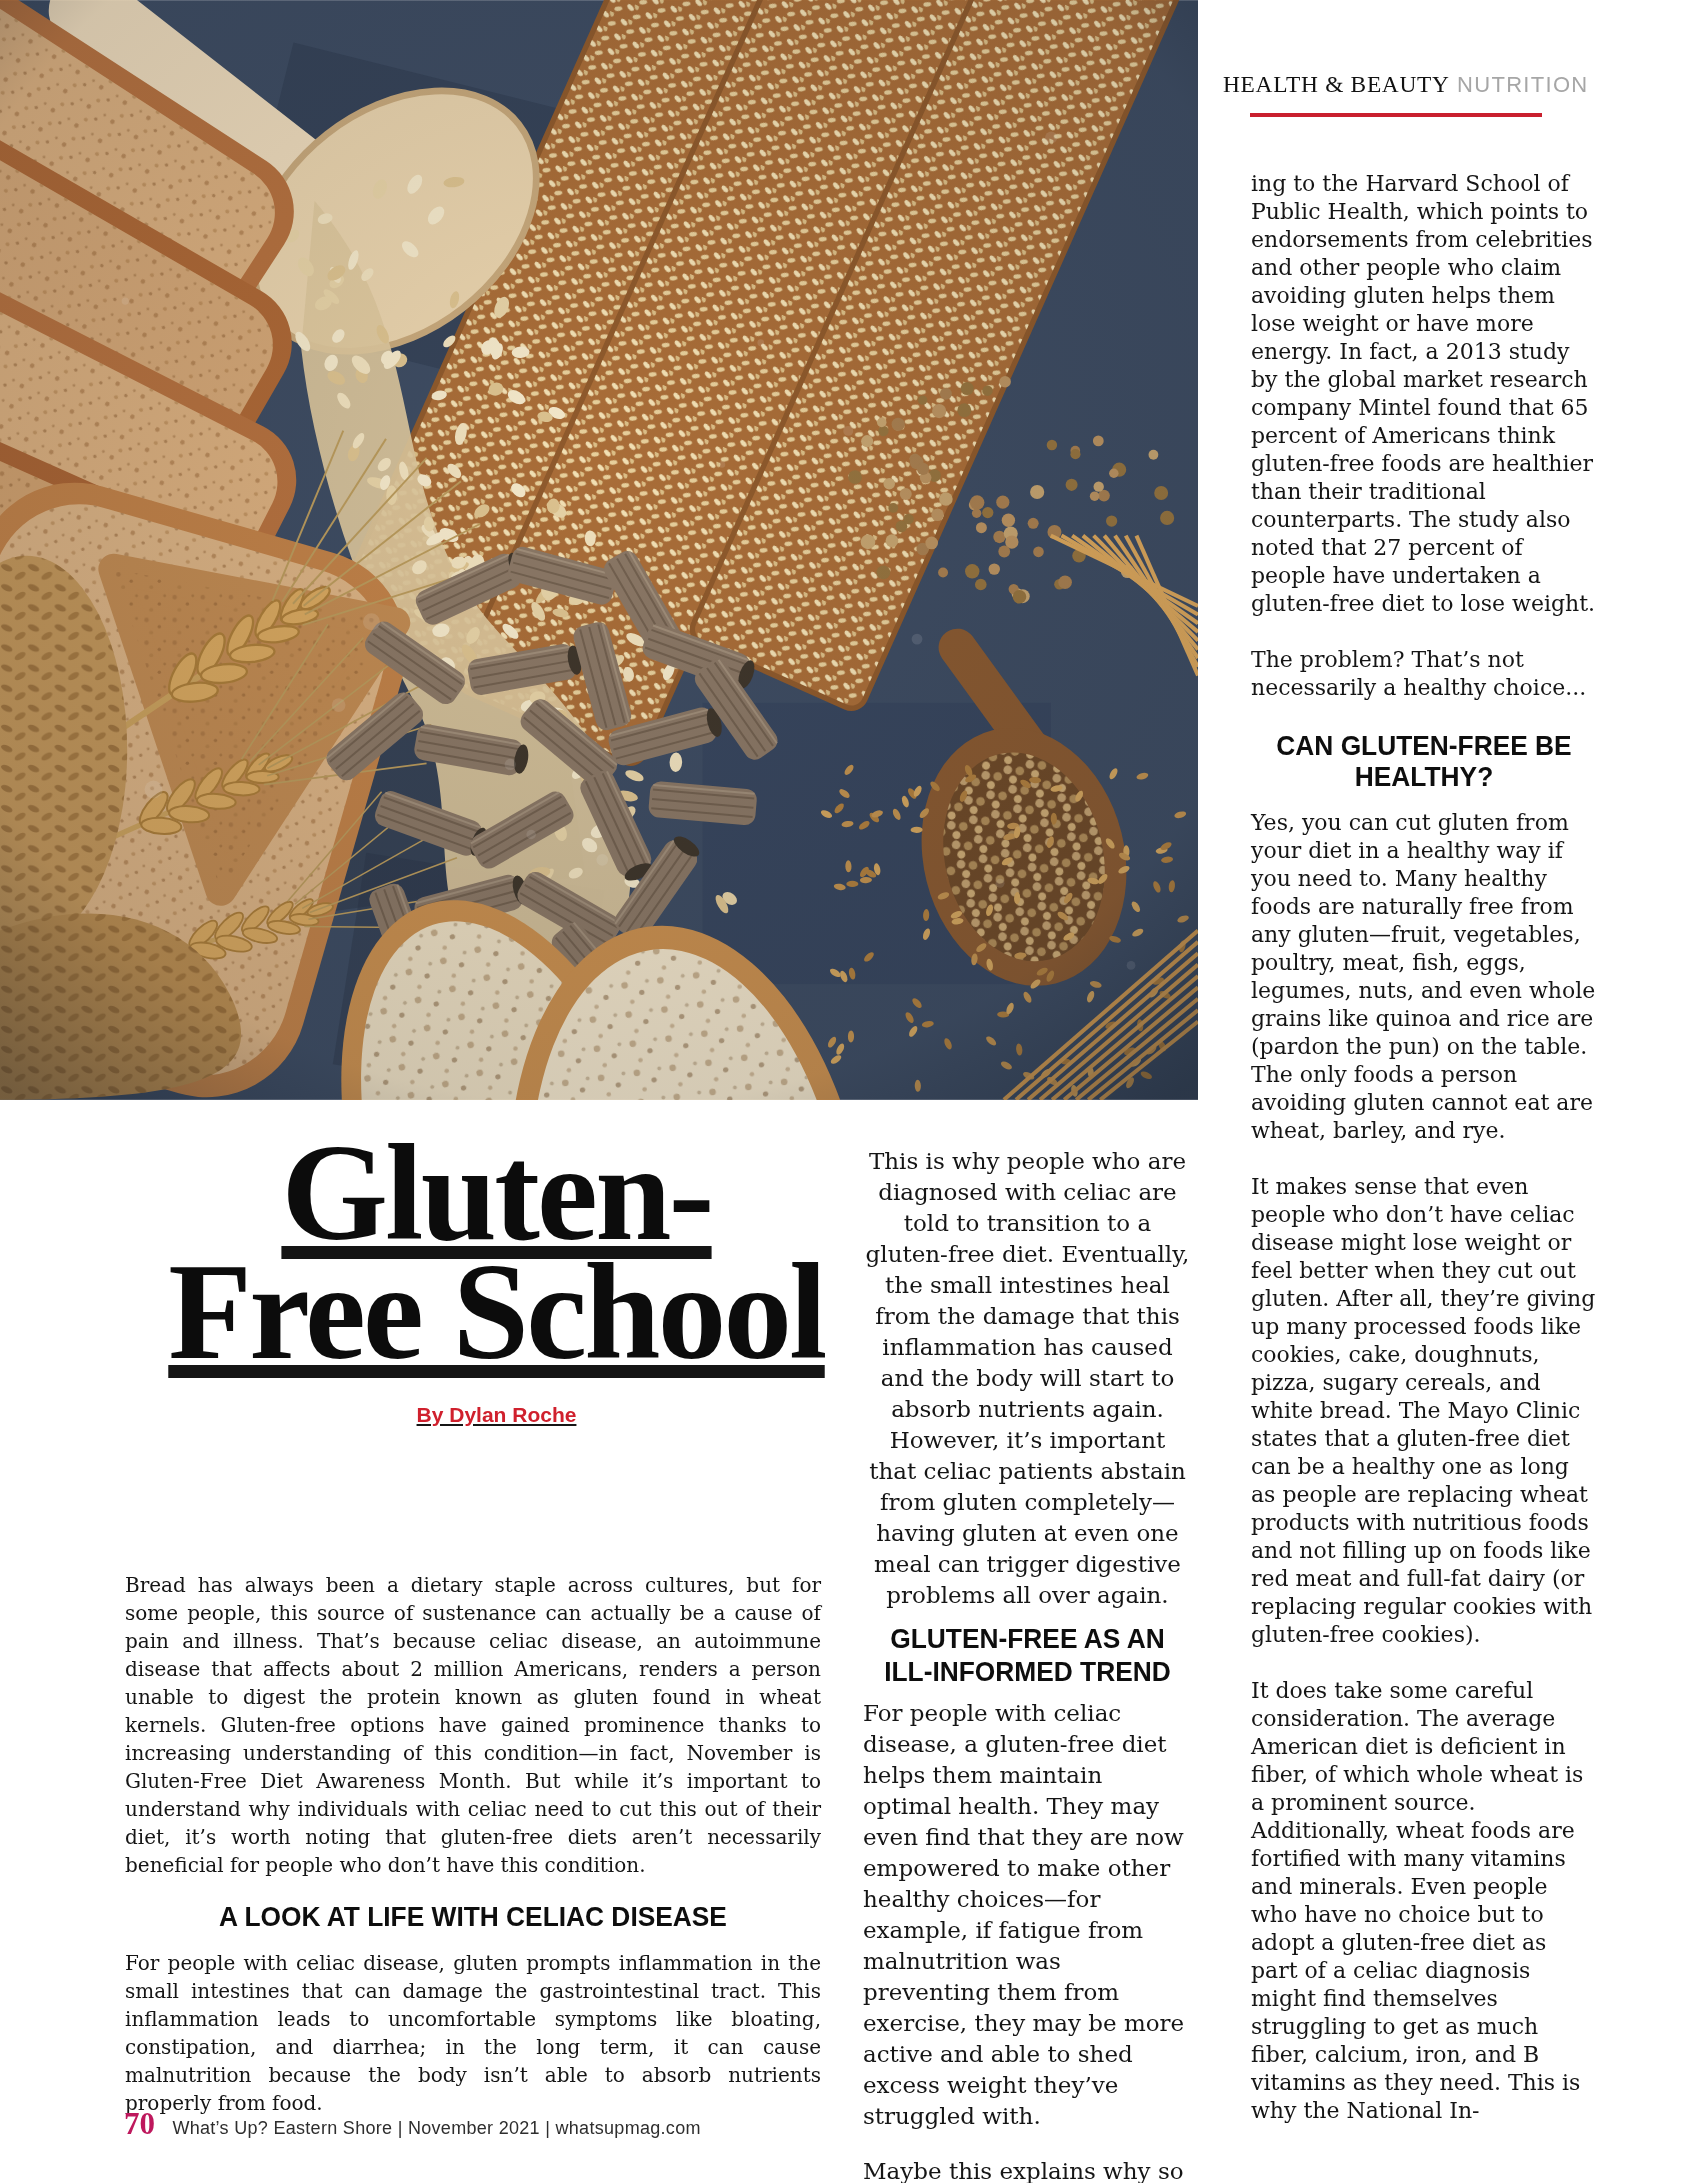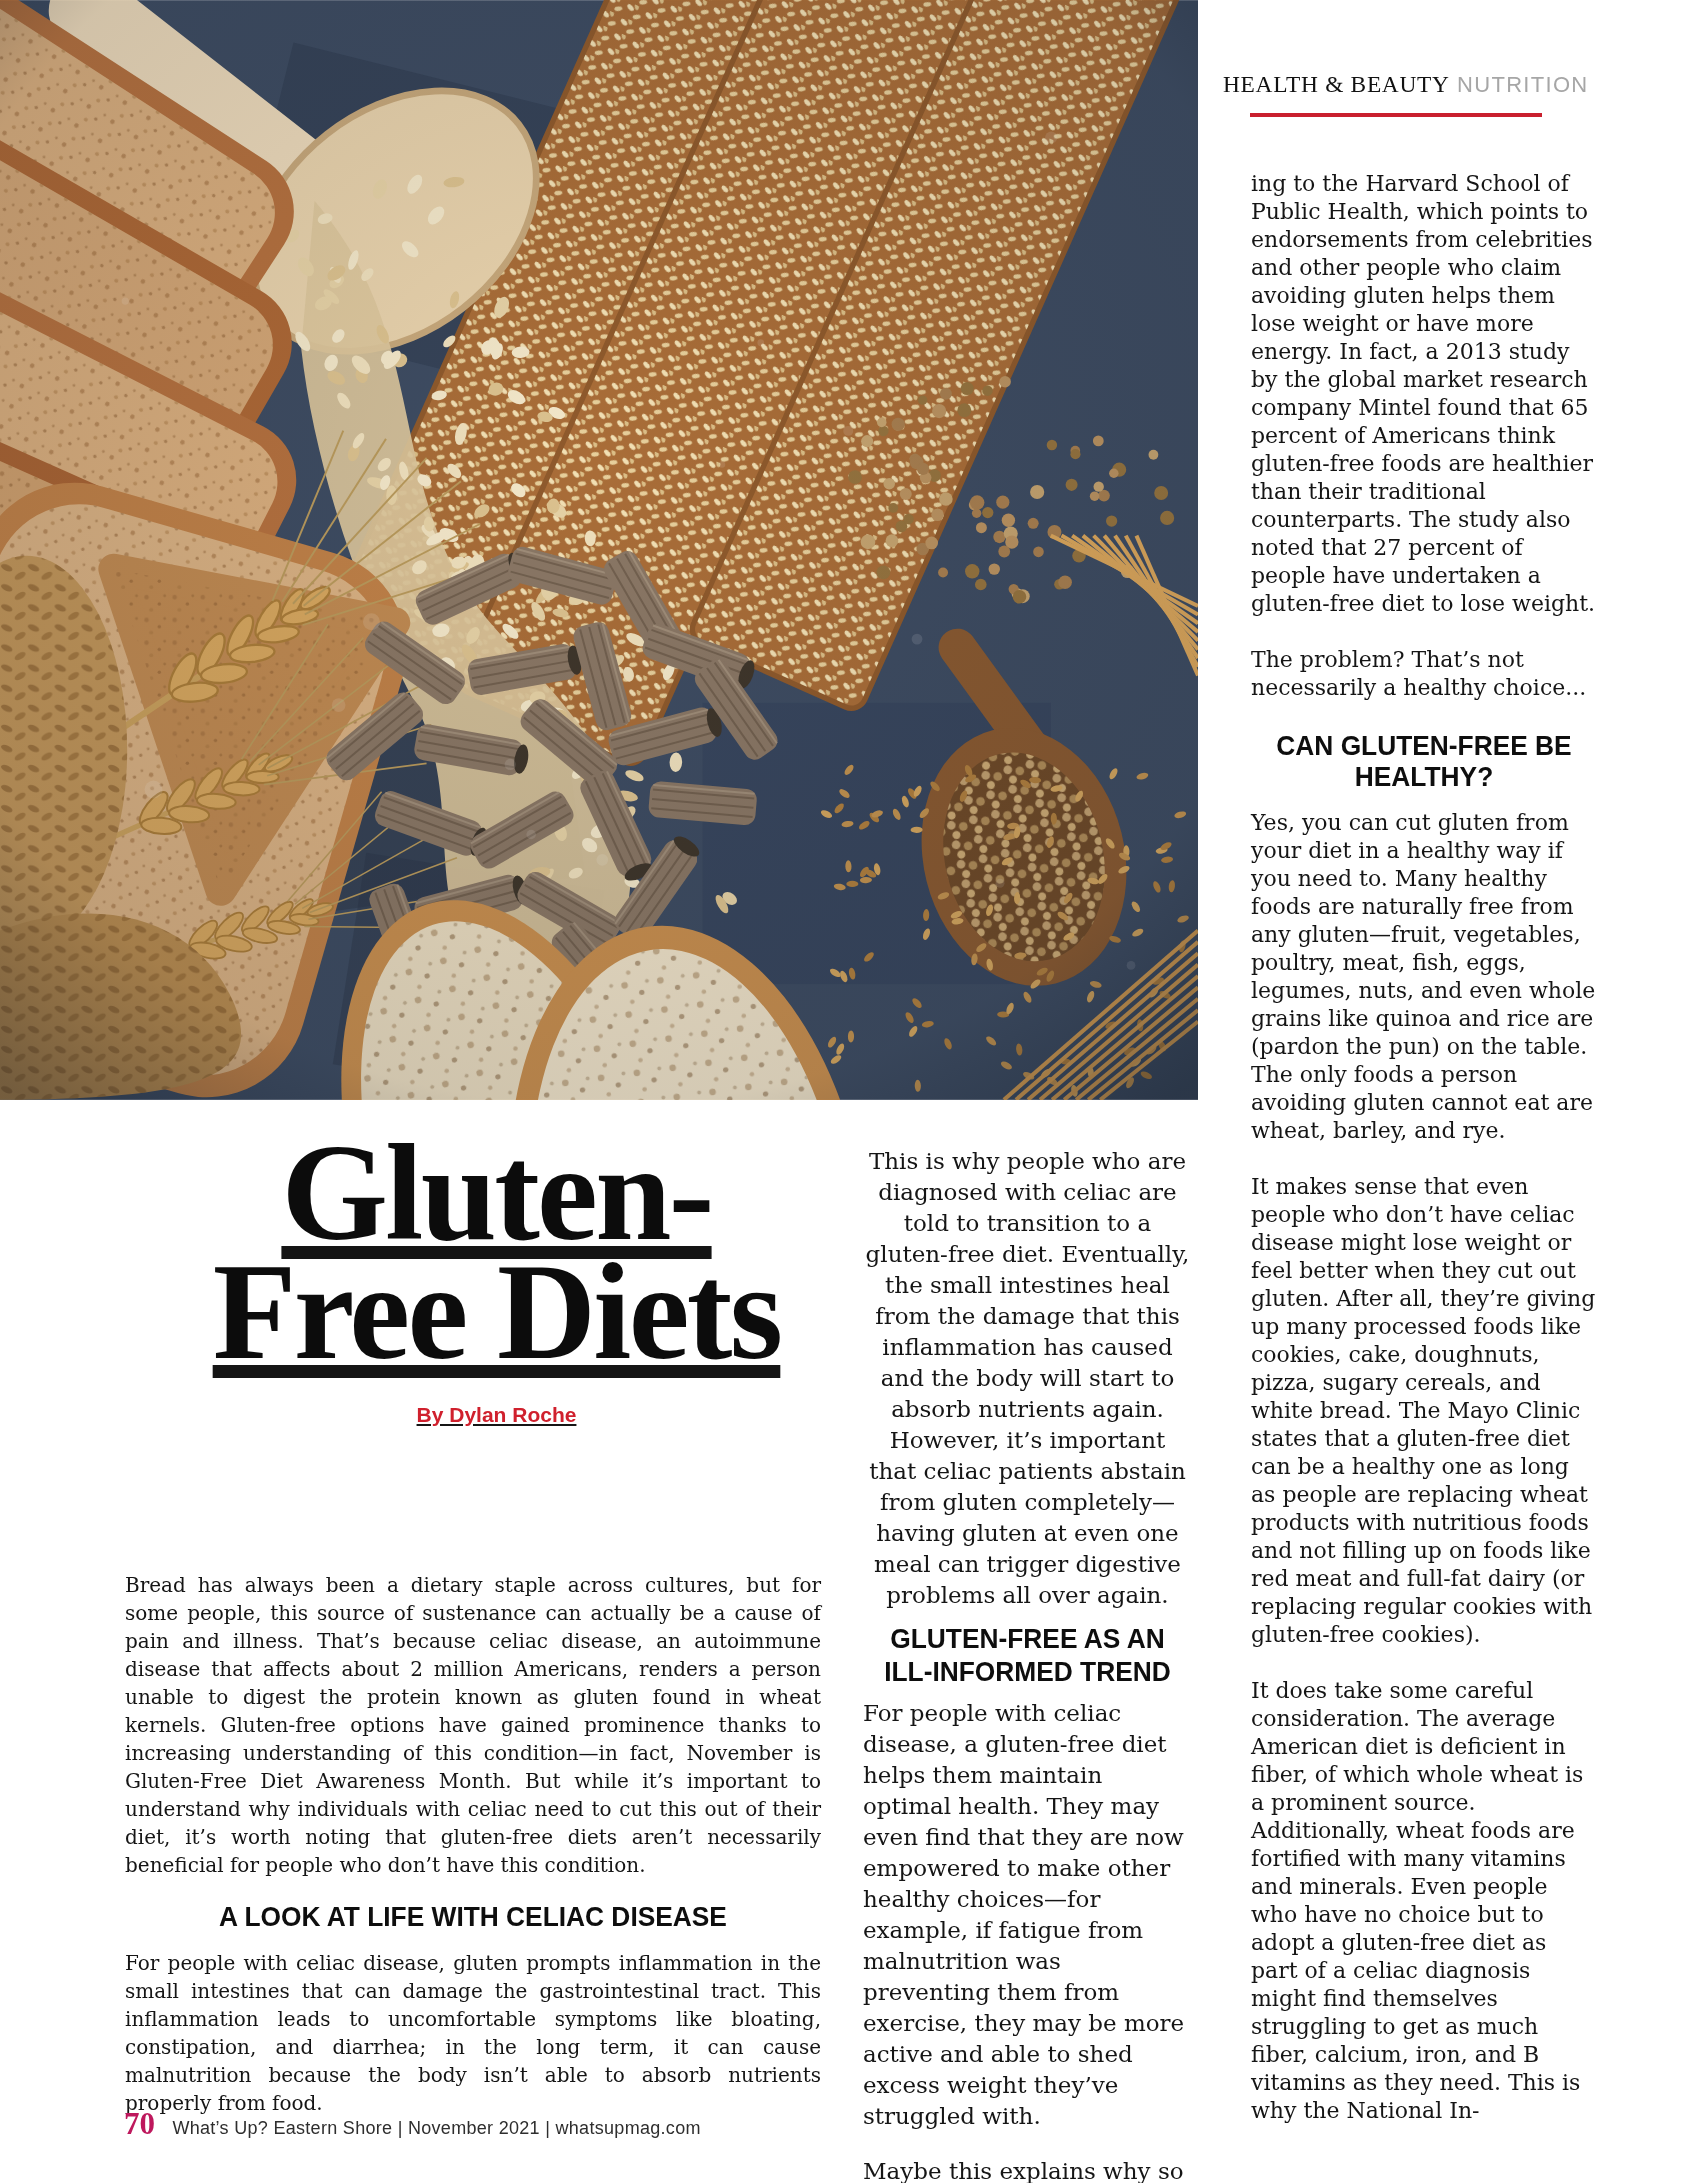--- a/index.html
+++ b/index.html
@@ -726,21 +726,21 @@
     <p>ing to the Harvard School of Public Health, which points to endorsements from celebrities and other people who claim avoiding gluten helps them lose weight or have more energy. In fact, a 2013 study by the global market research company Mintel found that 65 percent of Americans think gluten-free foods are healthier than their traditional counterparts. The study also noted that 27 percent of people have undertaken a gluten-free diet to lose weight.</p>
     <p>The problem? That’s not necessarily a healthy choice...</p>
     <h3>CAN GLUTEN-FREE BE HEALTHY?</h3>
     <p>Yes, you can cut gluten from your diet in a healthy way if you need to. Many healthy foods are naturally free from any gluten—fruit, vegetables, poultry, meat, fish, eggs, legumes, nuts, and even whole grains like quinoa and rice are (pardon the pun) on the table. The only foods a person avoiding gluten cannot eat are wheat, barley, and rye.</p>
     <p>It makes sense that even people who don’t have celiac disease might lose weight or feel better when they cut out gluten. After all, they’re giving up many processed foods like cookies, cake, doughnuts, pizza, sugary cereals, and white bread. The Mayo Clinic states that a gluten-free diet can be a healthy one as long as people are replacing wheat products with nutritious foods and not filling up on foods like red meat and full-fat dairy (or replacing regular cookies with gluten-free cookies).</p>
     <p>It does take some careful consideration. The average American diet is deficient in fiber, of which whole wheat is a prominent source. Additionally, wheat foods are fortified with many vitamins and minerals. Even people who have no choice but to adopt a gluten-free diet as part of a celiac diagnosis might find themselves struggling to get as much fiber, calcium, iron, and B vitamins as they need. This is why the National In-</p>
   </section>
 
   <div class="title-block">
     <h1><span>Gluten-</span><br>
-    <span>Free Diets</span></h1>
+    <span>Free School</span></h1>
     <div class="byline">By Dylan Roche</div>
   </div>
 
   <section class="left-col">
     <p>Bread has always been a dietary staple across cultures, but for some people, this source of sustenance can actually be a cause of pain and illness. That’s because celiac disease, an autoimmune disease that affects about 2 million Americans, renders a person unable to digest the protein known as gluten found in wheat kernels. Gluten-free options have gained prominence thanks to increasing understanding of this condition—in fact, November is Gluten-Free Diet Awareness Month. But while it’s important to understand why individuals with celiac need to cut this out of their diet, it’s worth noting that gluten-free diets aren’t necessarily beneficial for people who don’t have this condition.</p>
     <h2>A LOOK AT LIFE WITH CELIAC DISEASE</h2>
     <p>For people with celiac disease, gluten prompts inflammation in the small intestines that can damage the gastrointestinal tract. This inflammation leads to uncomfortable symptoms like bloating, constipation, and diarrhea; in the long term, it can cause malnutrition because the body isn’t able to absorb nutrients properly from food.</p>
   </section>
 
   <section class="mid-col">

